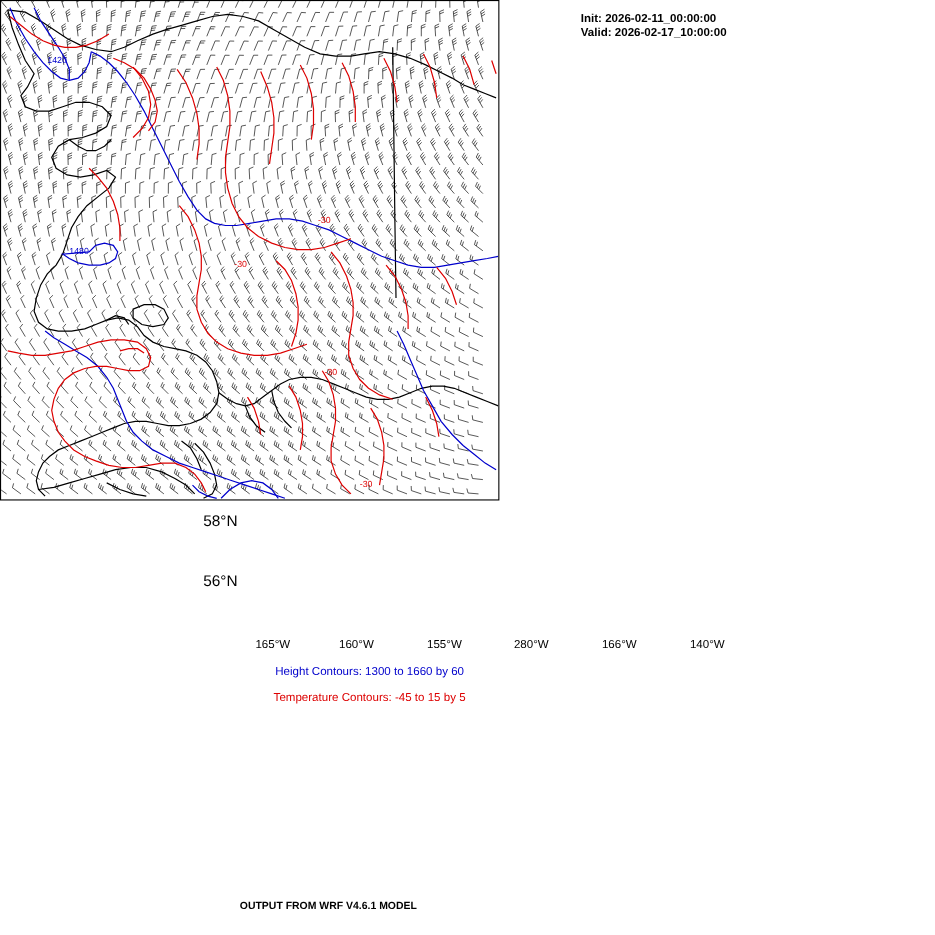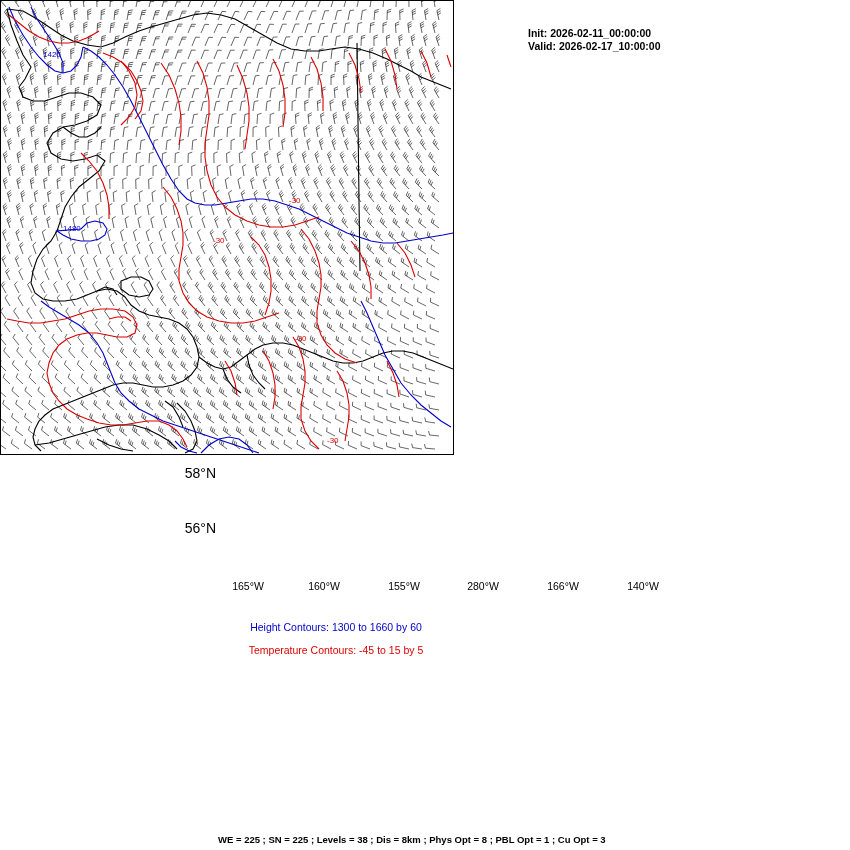--- a/index.html
+++ b/index.html
@@ -8,21 +8,21 @@
     background: #ffffff;
   }
   body {
     width: 850px;
     height: 850px;
     position: relative;
     font-family: "Liberation Sans", sans-serif;
     color: #000000;
     overflow: hidden;
   }
-  .abs { position: absolute; margin-top: 16px; }
+  .abs { position: absolute; }
 
   #title {
     left: 0; top: 8px;
     width: 600px;
     text-align: center;
     font-size: 15px;
     font-weight: bold;
     letter-spacing: 0.2px;
   }
   #init-block {
@@ -210,14 +210,14 @@
       <text class="clabel-t" x="294" y="340">-30</text>
       <text class="clabel-t" x="326" y="442">-30</text>
     </svg>
   </div>
 </div>
 
 <div id="height-note" class="abs">Height Contours: 1300 to 1660 by 60</div>
 <div id="temp-note" class="abs">Temperature Contours: -45 to 15 by 5</div>
 
 <div id="footer" class="abs">
-  <div>WE = 225 ; SN = 225 ; Levels = 38 ; Dis = 8km ; Phys Opt = 8 ; PBL Opt = 1 ; Cu Opt = 3</div>
+  <div>OUTPUT FROM WRF V4.6.1 MODEL</div>
 </div>
 
 </body></html>

